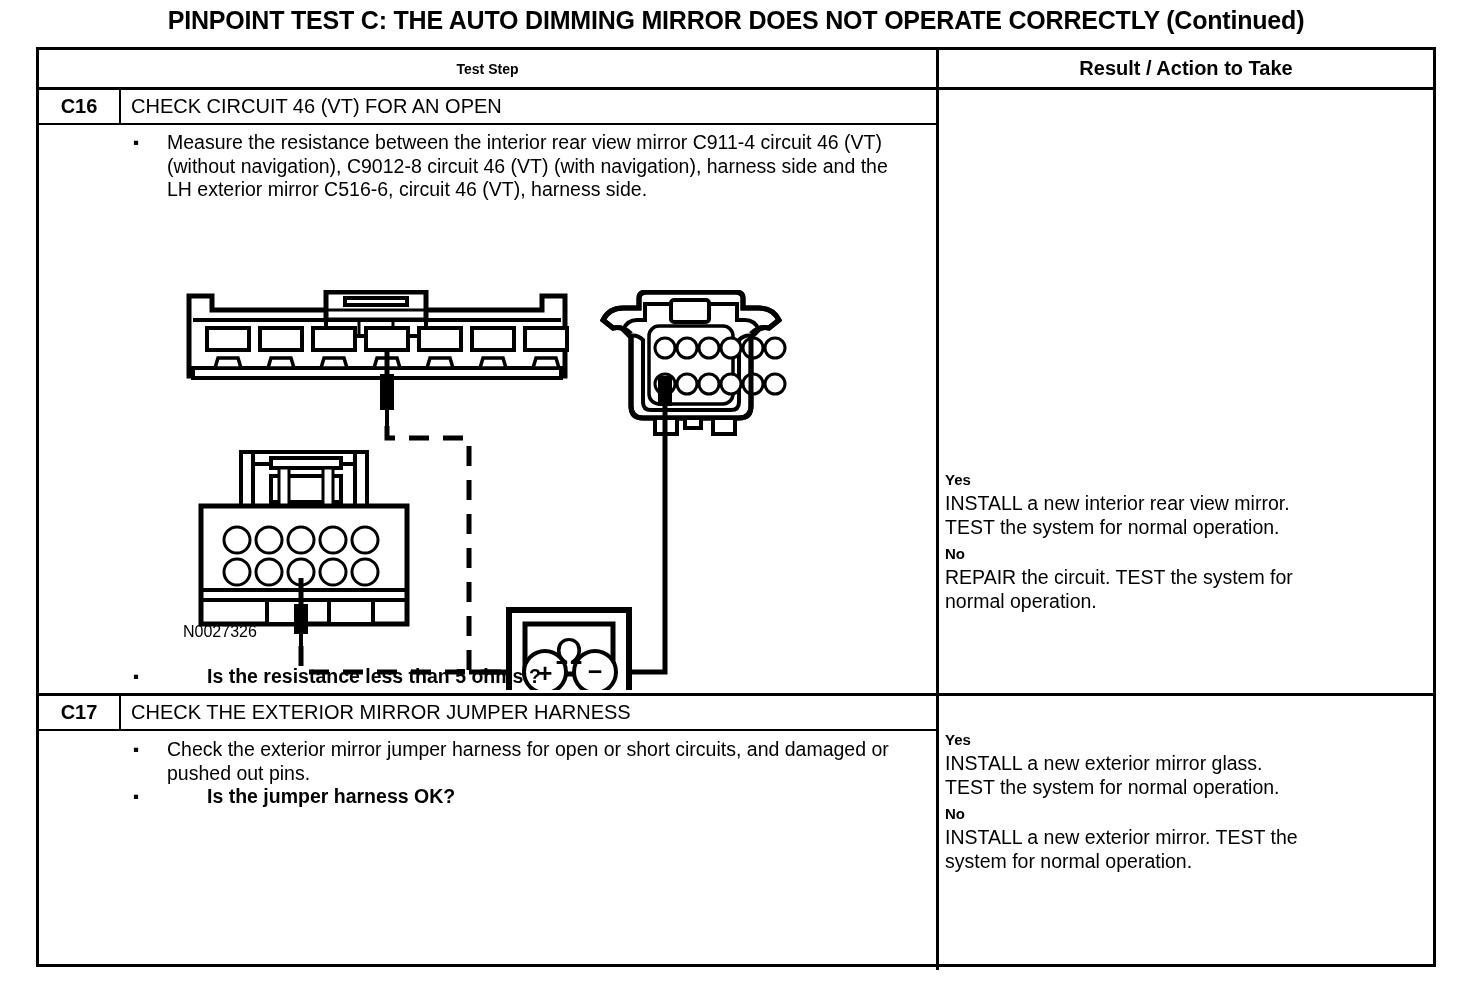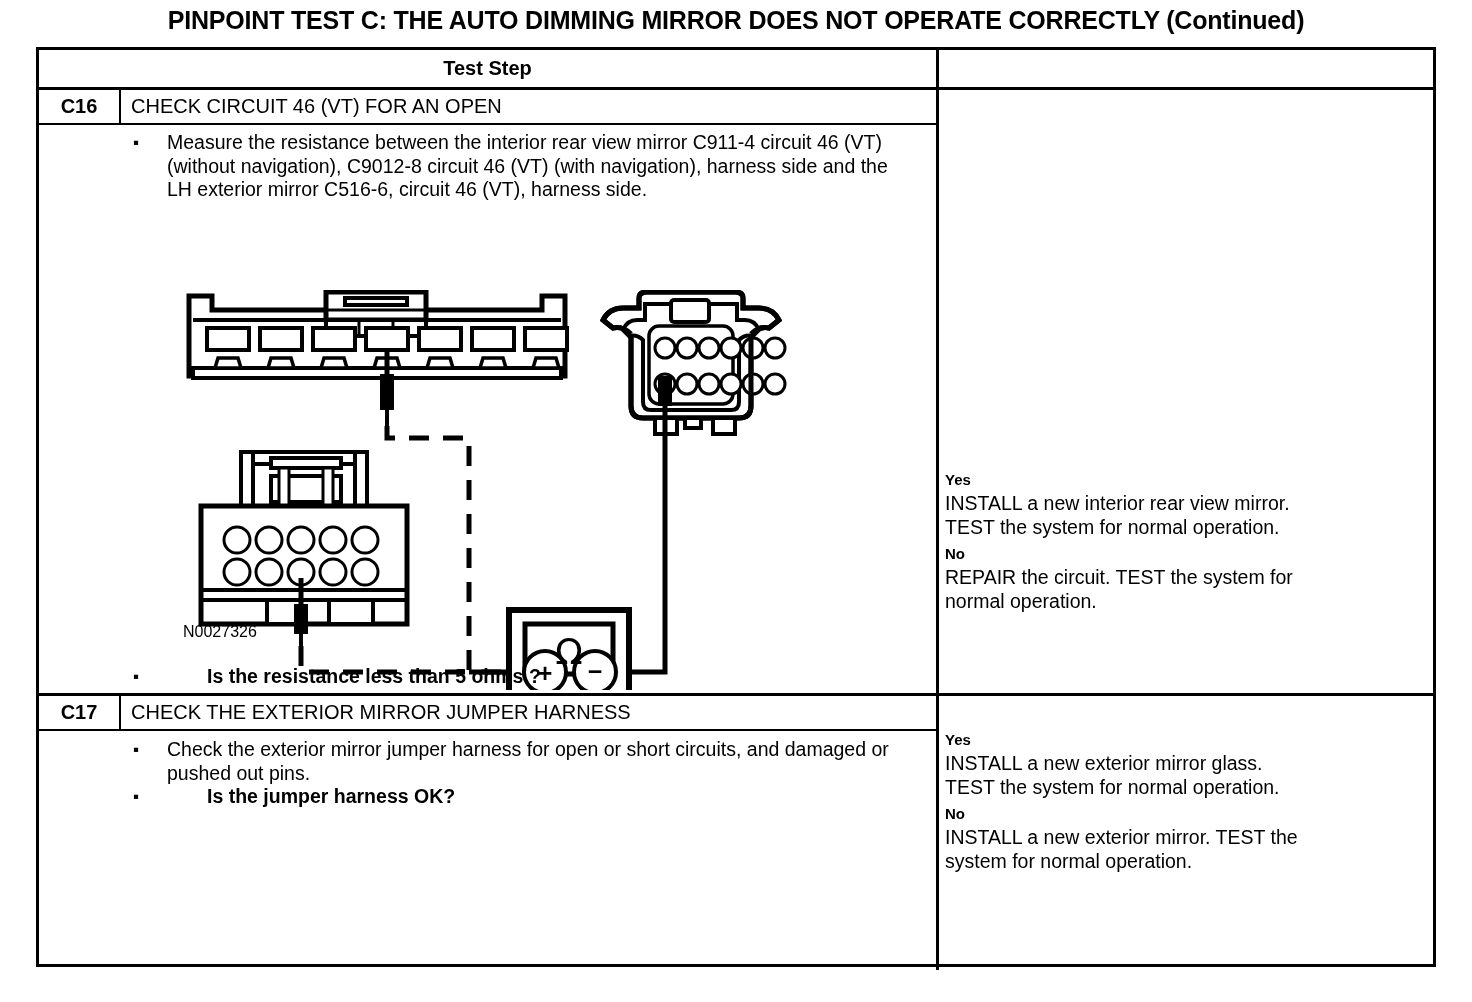--- a/index.html
+++ b/index.html
@@ -17,21 +17,21 @@
     position:absolute;left:36px;top:47px;width:1400px;height:920px;
     border:3px solid #000;box-sizing:border-box;
   }
   .vdiv{position:absolute;top:0;left:897px;width:3px;height:920px;background:#000;}
 
   .hline{position:absolute;background:#000;}
 
   
   .hdr-left{position:absolute;left:0;top:0;width:897px;height:37px;
     display:flex;align-items:center;justify-content:center;
-    font-size:20px;font-weight:bold;}
+    font-size:14px;font-weight:bold;}
   .hdr-right{position:absolute;left:900px;top:0;width:494px;height:37px;
     display:flex;align-items:center;justify-content:center;
     font-size:20px;font-weight:bold;}
 
   
   .step-code{position:absolute;display:flex;align-items:center;justify-content:center;
     font-size:20px;font-weight:bold;}
   .step-title{position:absolute;display:flex;align-items:center;
     font-size:20px;font-weight:normal;padding-left:10px;}
 
@@ -57,20 +57,21 @@
 
 <div class="page">
 
   <div class="page-title">PINPOINT TEST C: THE AUTO DIMMING MIRROR DOES NOT OPERATE CORRECTLY (Continued)</div>
 
   <div class="tbl">
 
     <div class="vdiv"></div>
 
     <div class="hdr-left">Test Step</div>
+    <div class="hdr-right">Result / Action to Take</div>
     <div class="hline" style="left:0;top:37px;width:1394px;height:3px;"></div>
 
     <div class="step-code" style="left:0;top:40px;width:80px;height:33px;">C16</div>
     <div class="vsep" style="left:80px;top:40px;height:33px;"></div>
     <div class="step-title" style="left:82px;top:40px;width:812px;height:33px;">CHECK CIRCUIT 46 (VT) FOR AN OPEN</div>
     <div class="hline" style="left:0;top:73px;width:897px;height:2px;"></div>
 
     <div class="bullet-row" style="left:82px;top:81px;width:790px;">
       <span class="bullet-dot">▪</span>
       <span class="bullet-txt">Measure the resistance between the interior rear view mirror C911-4 circuit 46 (VT) (without navigation), C9012-8 circuit 46 (VT) (with navigation), harness side and the LH exterior  mirror C516-6, circuit 46 (VT), harness side.</span>

